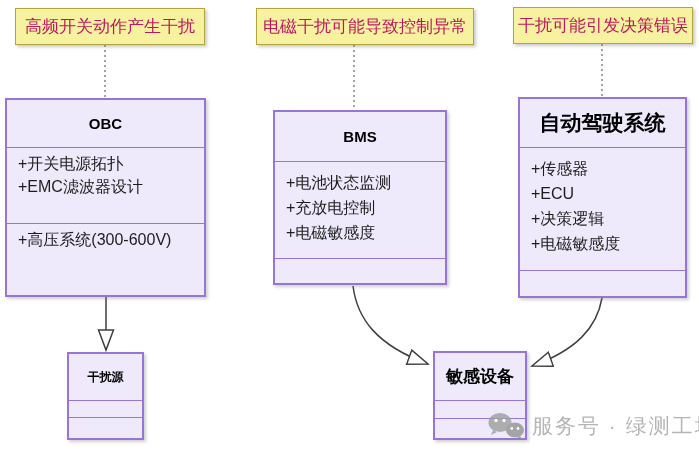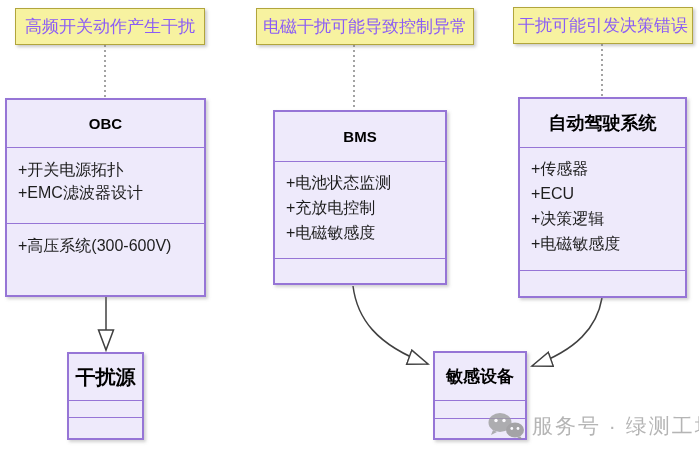--- a/index.html
+++ b/index.html
@@ -7,21 +7,21 @@
     position:relative;width:699px;height:461px;background:#fff;
     font-family:"Liberation Sans","DejaVu Sans",sans-serif;overflow:hidden;
   }
   .layer{position:absolute;left:0;top:0;width:699px;height:461px;pointer-events:none;}
   .note{
     position:absolute;box-sizing:border-box;
     background:var(--note_fill,#f7f2a0);
     border:1.6px solid var(--note_border,#b1a53c);
     box-shadow:2px 2px 3px rgba(120,120,120,.4);
     display:flex;align-items:center;justify-content:center;
-    font-size:17px;color:#8b5cf6;white-space:nowrap;
+    font-size:17px;color:#be185d;white-space:nowrap;
   }
   .uml{
     position:absolute;box-sizing:border-box;
     background:var(--class_fill,#eeeafb);
     border:2px solid var(--class_border,#9675d6);
     box-shadow:2px 2px 3px rgba(120,120,120,.35);
     display:flex;flex-direction:column;
   }
   .uml-title{
     display:flex;align-items:center;justify-content:center;
@@ -30,21 +30,21 @@
   .uml-sec{
     box-sizing:border-box;flex:none;
     border-top:1.6px solid var(--class_border,#9675d6);
     padding:8px 6px 0 11px;
   }
   .uml-sec.grow{flex:1 1 auto;}
   .attr-line{
     font-size:16px;color:#1d1d1d;line-height:25px;white-space:nowrap;
   }
   .obc .attr-line{line-height:23px;}
-  .obc .uml-sec{padding-top:10px;}
+  .obc .uml-sec{padding-top:4px;}
   .watermark{
     position:absolute;display:flex;align-items:center;gap:6px;z-index:5;
   }
   .watermark .wm-text{
     font-size:21px;color:var(--watermark,#b5b5b5);letter-spacing:2px;white-space:nowrap;
   }
 </style>
 </head>
 <body>
 
@@ -91,32 +91,32 @@
     <div class="uml-title" style="height:49px;font-size:15px">BMS</div>
     <div class="uml-sec" style="height:97px">
       <div class="attr-line">+电池状态监测</div>
       <div class="attr-line">+充放电控制</div>
       <div class="attr-line">+电磁敏感度</div>
     </div>
     <div class="uml-sec grow"></div>
   </div>
 
   <div class="uml" style="left:518px;top:97px;width:169px;height:201px">
-    <div class="uml-title" style="height:48px;font-size:18px">自动驾驶系统</div>
+    <div class="uml-title" style="height:48px;font-size:21px">自动驾驶系统</div>
     <div class="uml-sec" style="height:123px">
       <div class="attr-line">+传感器</div>
       <div class="attr-line">+ECU</div>
       <div class="attr-line">+决策逻辑</div>
       <div class="attr-line">+电磁敏感度</div>
     </div>
     <div class="uml-sec grow"></div>
   </div>
 
   <div class="uml" style="left:67px;top:352px;width:77px;height:88px">
-    <div class="uml-title" style="height:46px;font-size:20px">干扰源</div>
+    <div class="uml-title" style="height:46px;font-size:12px">干扰源</div>
     <div class="uml-sec" style="height:17px"></div>
     <div class="uml-sec grow"></div>
   </div>
 
   <div class="uml" style="left:433px;top:351px;width:94px;height:89px">
     <div class="uml-title" style="height:47px;font-size:17px">敏感设备</div>
     <div class="uml-sec" style="height:18px"></div>
     <div class="uml-sec grow"></div>
   </div>
 

